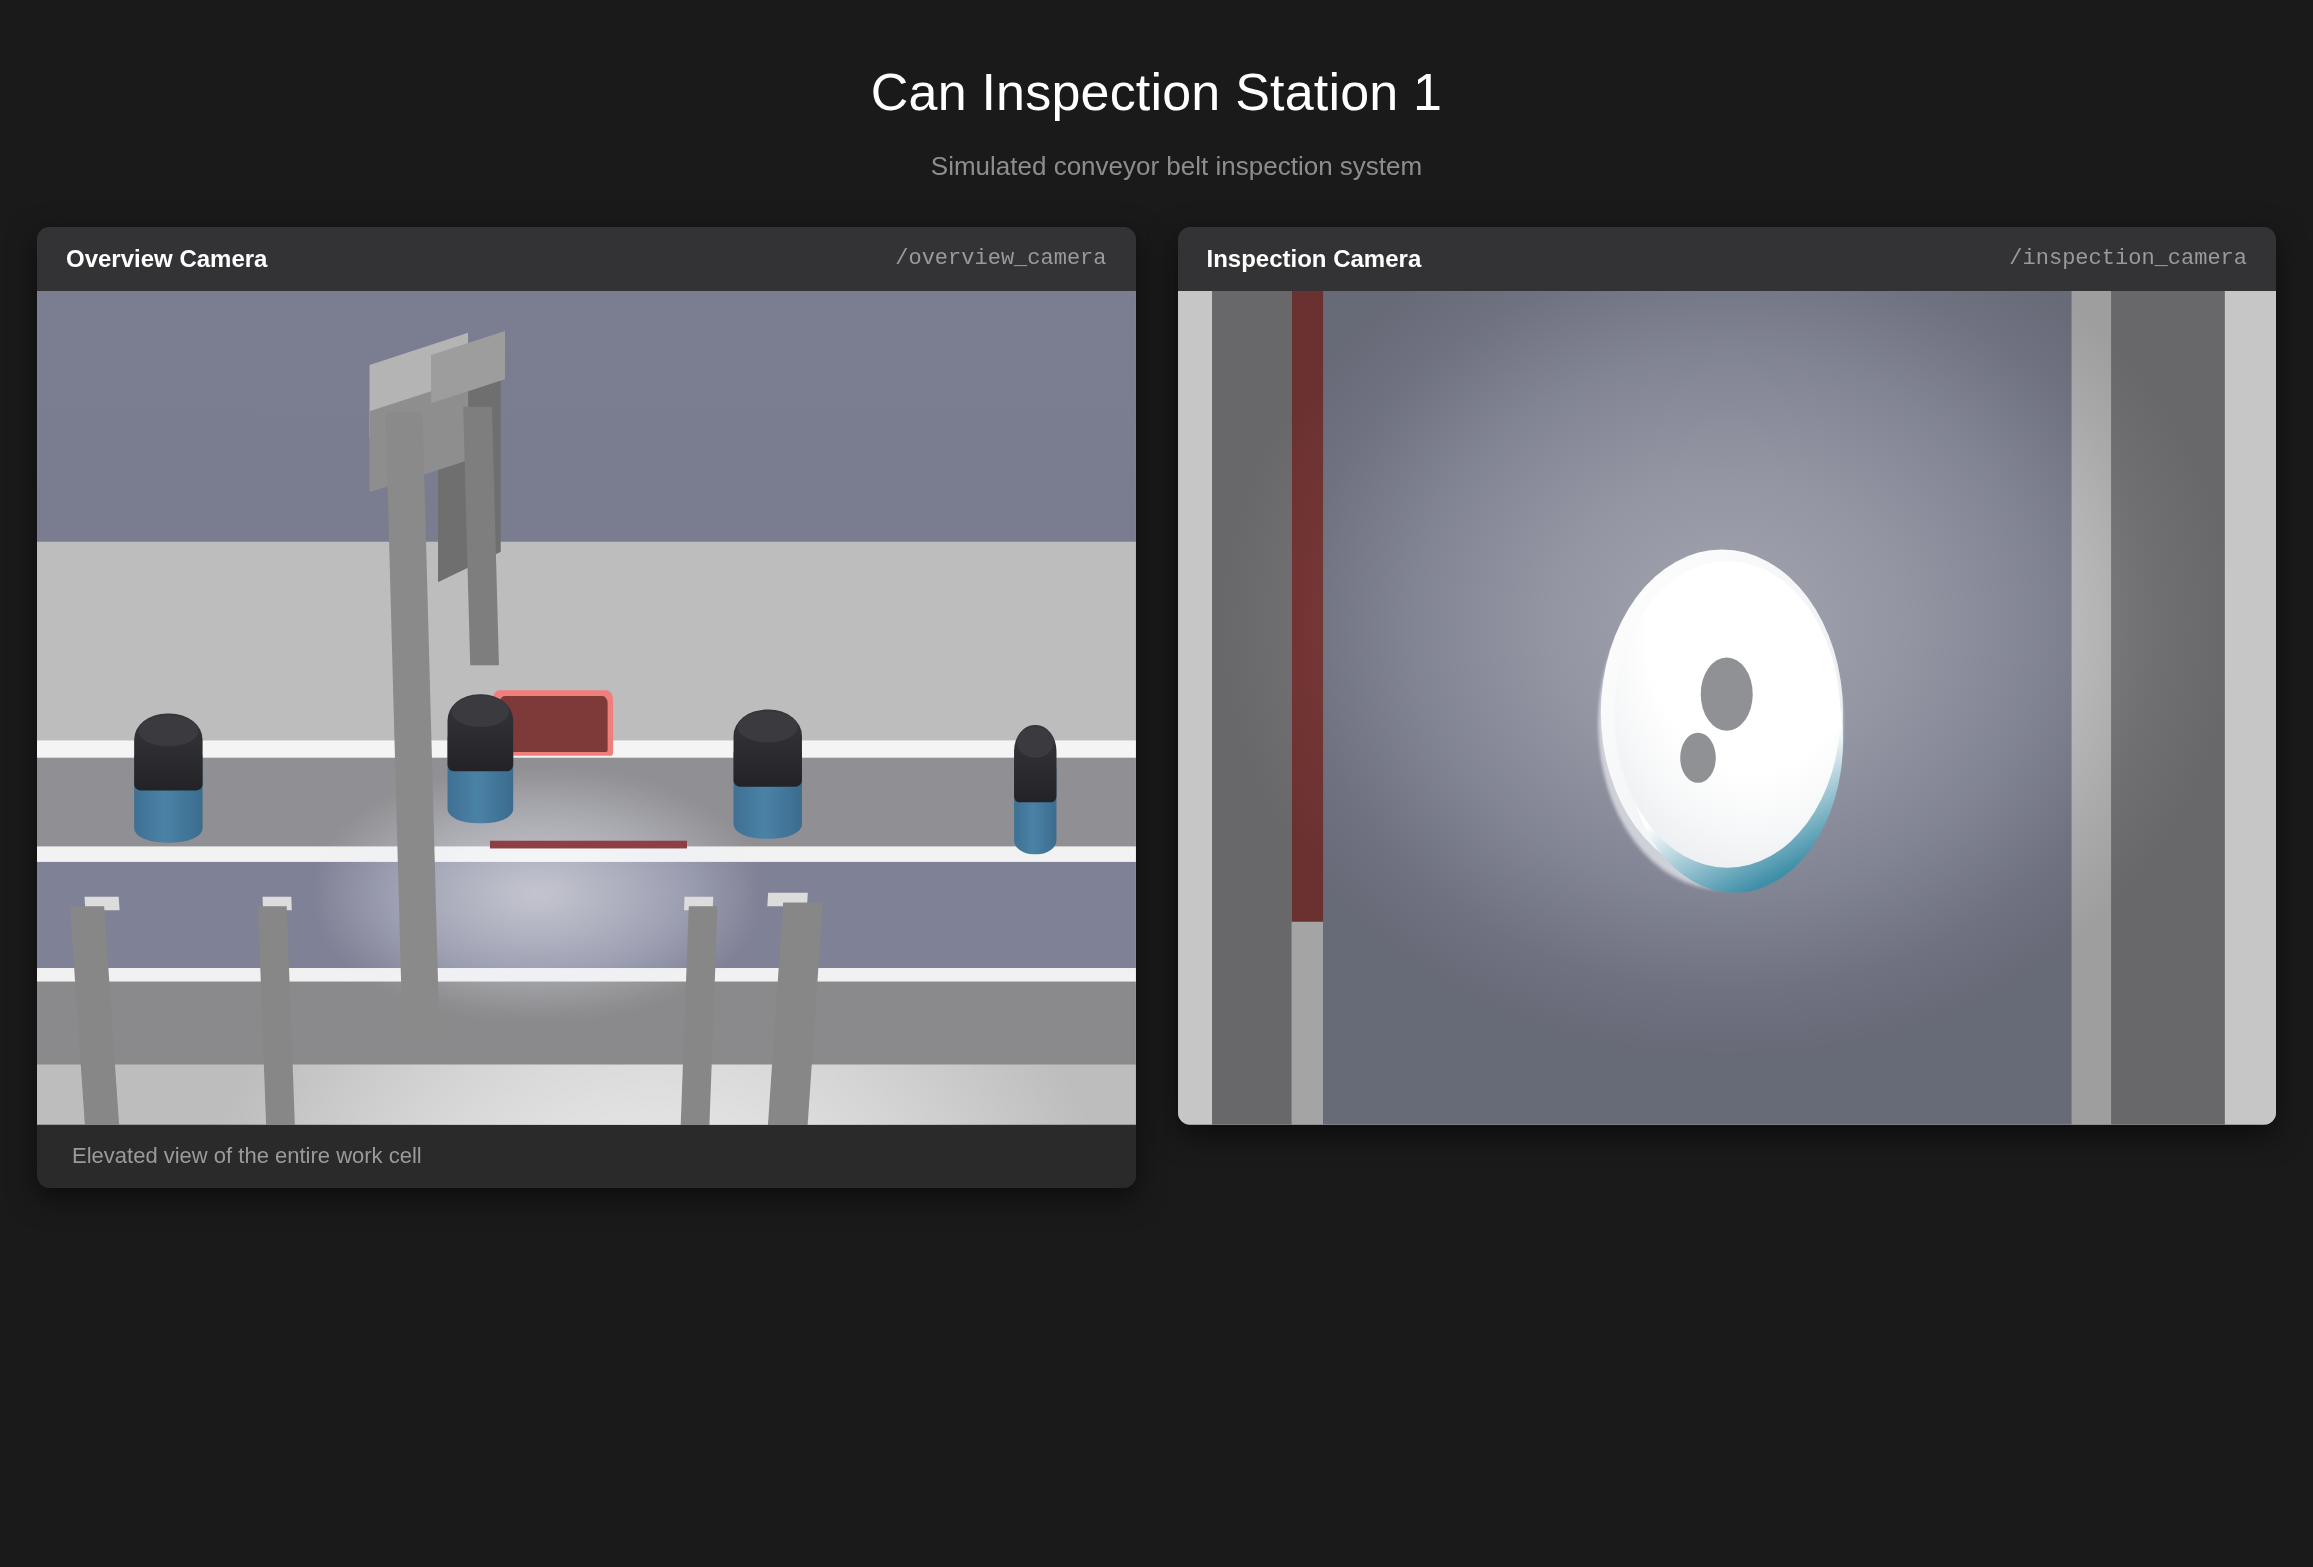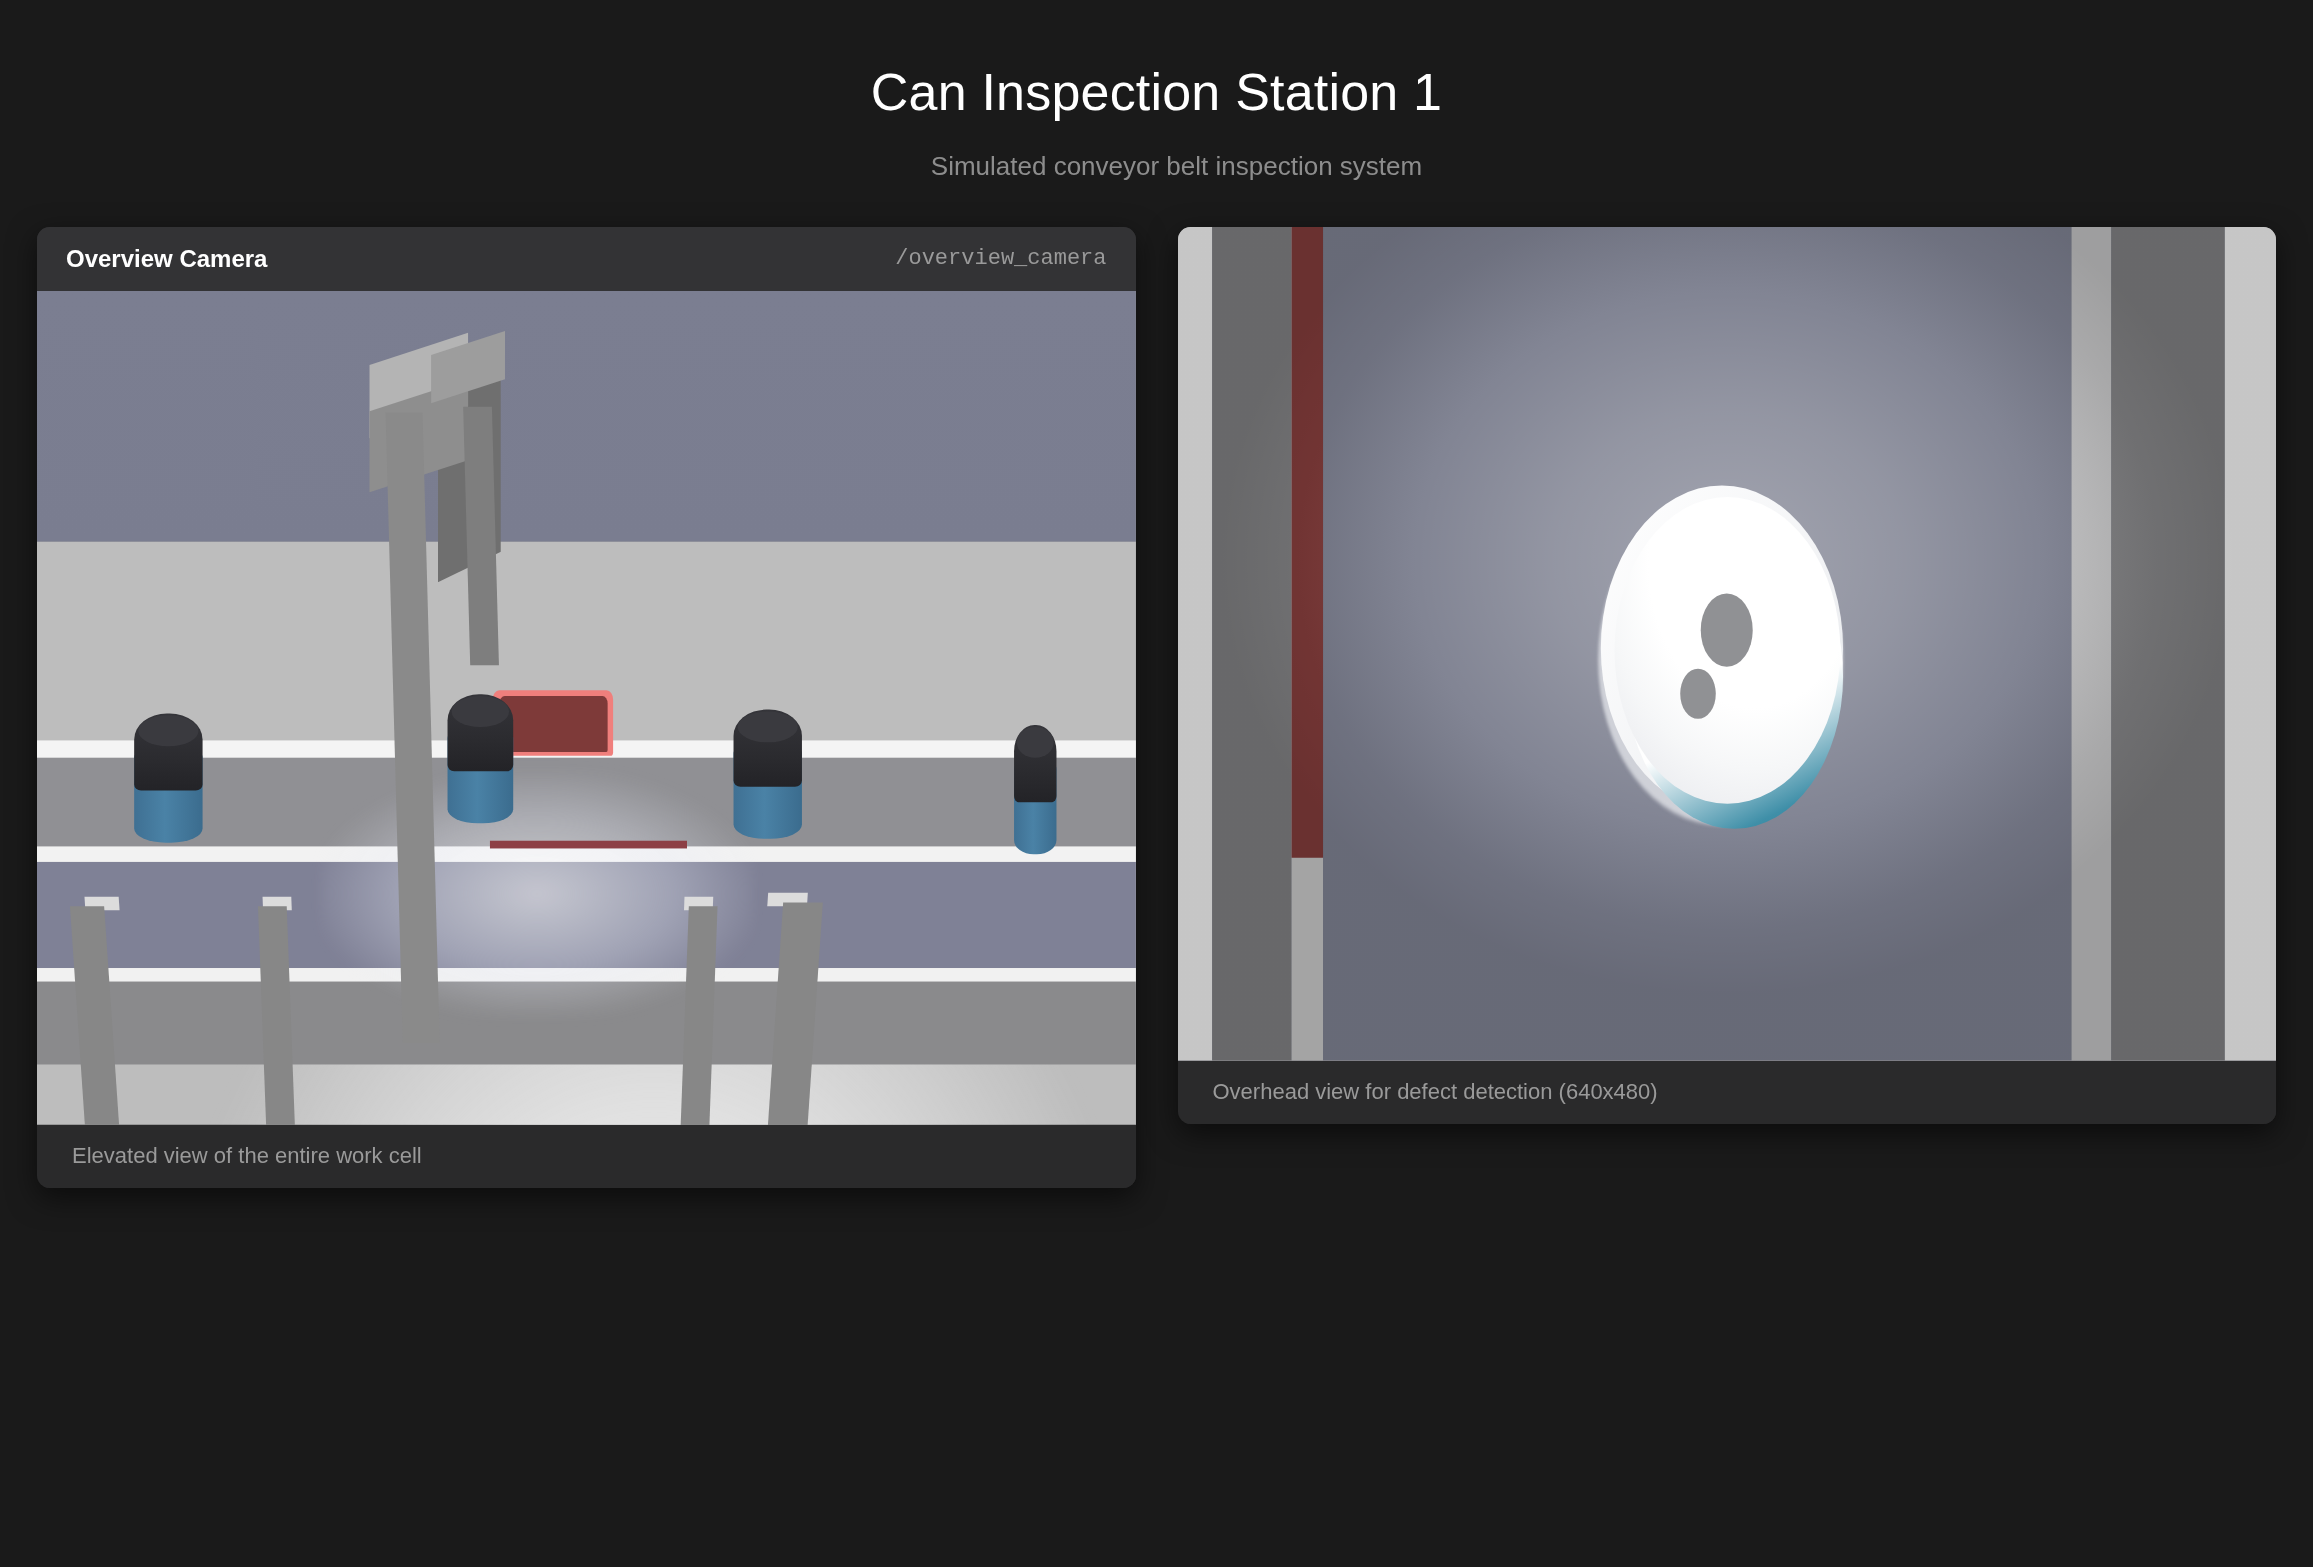--- a/index.html
+++ b/index.html
@@ -375,20 +375,24 @@
 
         </div>
       </div>
 
       <div class="panel-footer">
         <span class="panel-caption">Elevated view of the entire work cell</span>
       </div>
     </section>
 
     <section class="camera-panel">
+      <div class="panel-header">
+        <span class="panel-title">Inspection Camera</span>
+        <span class="panel-topic">/inspection_camera</span>
+      </div>
 
       <div class="panel-viewport">
         <div class="in-scene" id="in-scene" style="transform-origin: left top; width: 803px; height: 432px; transform: scale(1.36842, 1.92889);">
           <div id="in-bands">
               <div class="in-band" style="left: 0%; width: 3.11%; background: rgb(236, 236, 236);"></div>
               <div class="in-band" style="left: 3.11%; width: 7.177%; background: rgb(124, 124, 126);"></div>
               <div class="in-band" style="left: 10.287%; width: 2.871%; background: rgb(195, 195, 195);"></div>
               <div class="in-band" style="left: 13.158%; width: 68.182%; background: rgb(123, 126, 142);"></div>
               <div class="in-band" style="left: 81.34%; width: 3.589%; background: rgb(188, 188, 189);"></div>
               <div class="in-band" style="left: 84.928%; width: 10.287%; background: rgb(124, 124, 126);"></div>
@@ -401,20 +405,17 @@
           <div class="in-can-rim"></div>
           <div class="in-can-teal"></div>
           <div class="in-can-top"></div>
           <div id="in-defects">
               <div class="in-defect" style="left: 382px; top: 190px; width: 38px; height: 38px;"></div>
               <div class="in-defect" style="left: 367px; top: 229px; width: 26px; height: 26px;"></div>
             </div>
         </div>
       </div>
 
-      <div class="panel-footer">
-        <span class="panel-caption">Overhead view for defect detection (640x480)</span>
-      </div>
     </section>
 
   </div>
 </div>
 
 
 </body></html>

